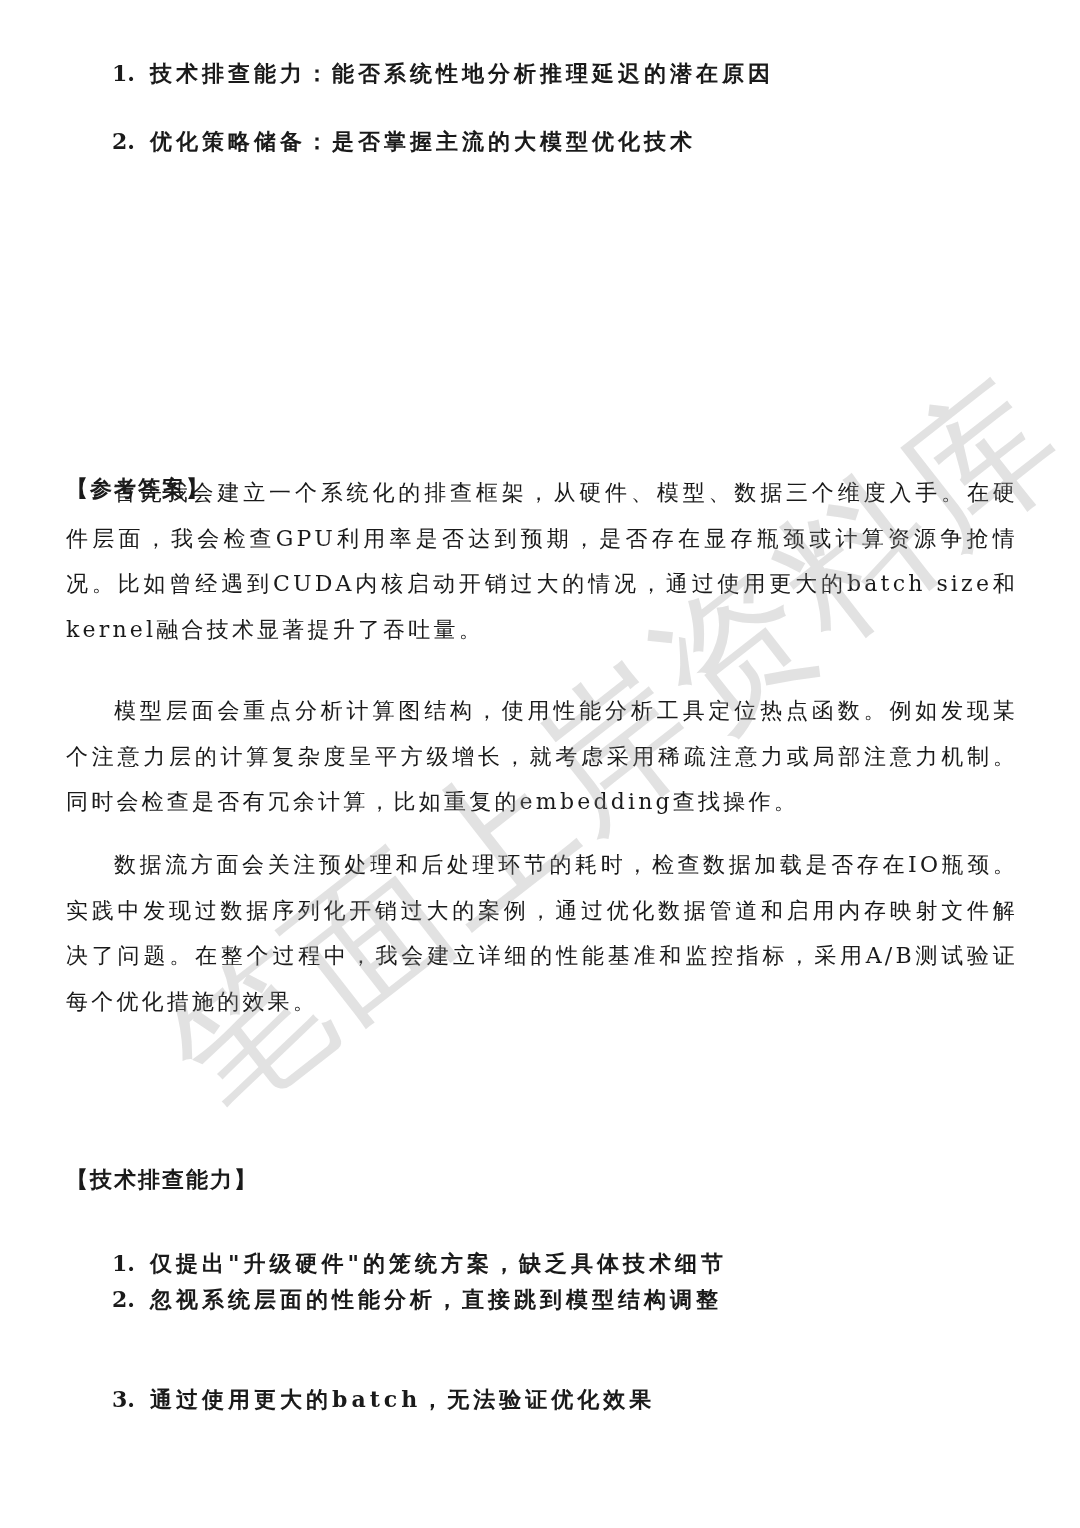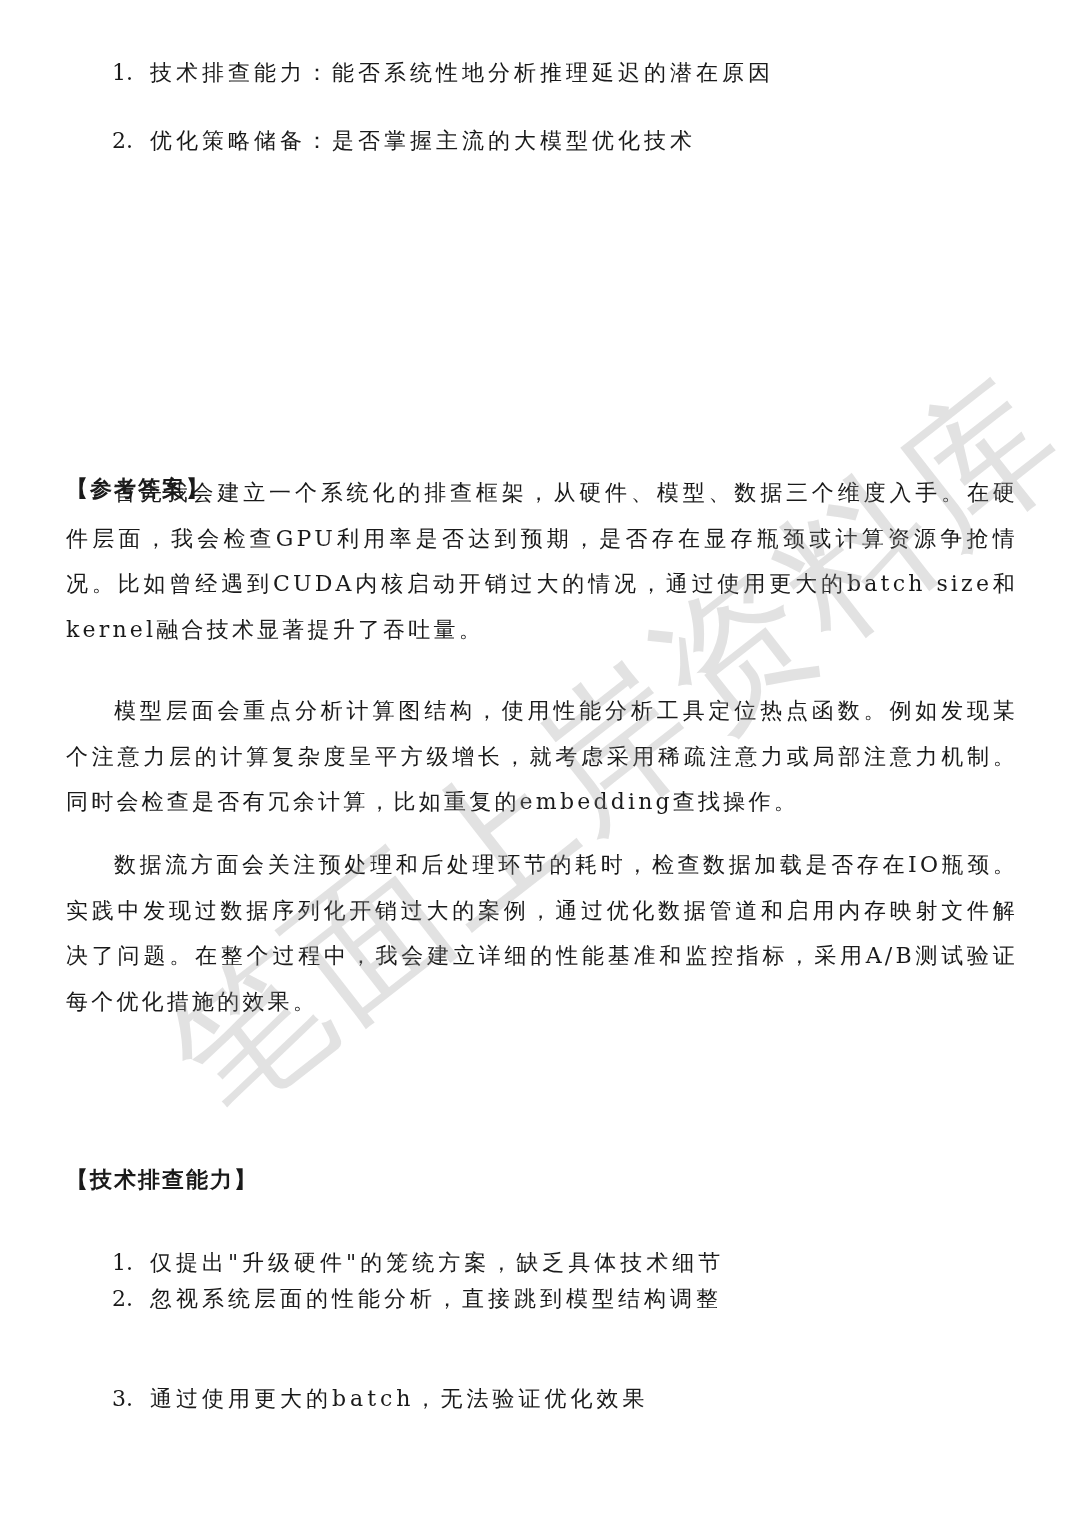--- a/index.html
+++ b/index.html
@@ -21,20 +21,21 @@
       width: 1080px;
       height: 1528px;
     }
     .list-item {
       position: absolute;
       left: 112px;
       font-size: 22px;
       line-height: 30px;
       white-space: nowrap;
       letter-spacing: 4px;
+      font-weight: bold;
     }
     .list-item .num {
       display: inline-block;
       width: 38px;
       letter-spacing: 0;
     }
     .heading {
       position: absolute;
       left: 66px;
       font-size: 22px;

